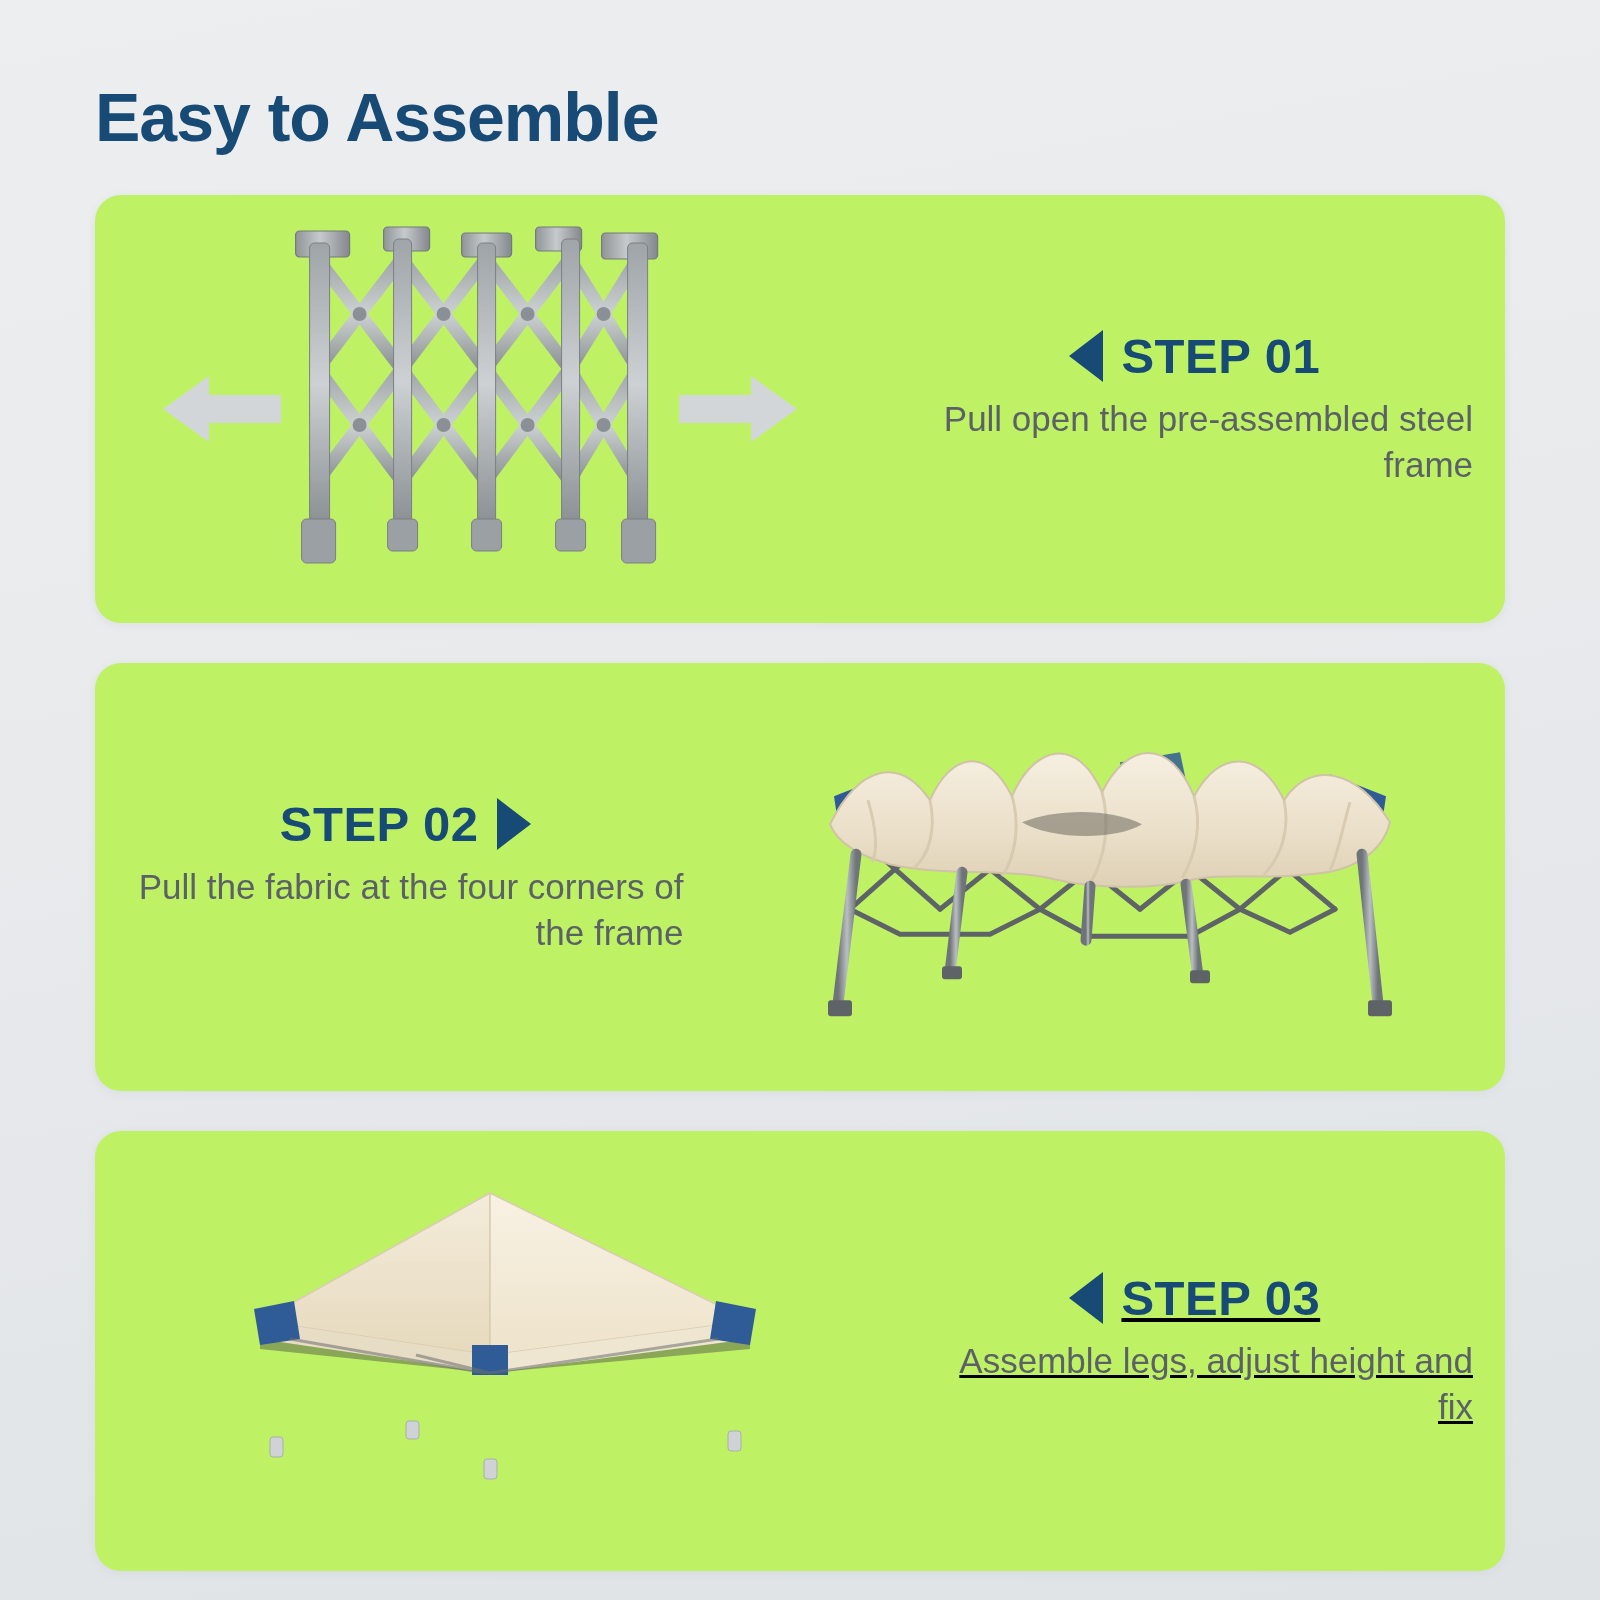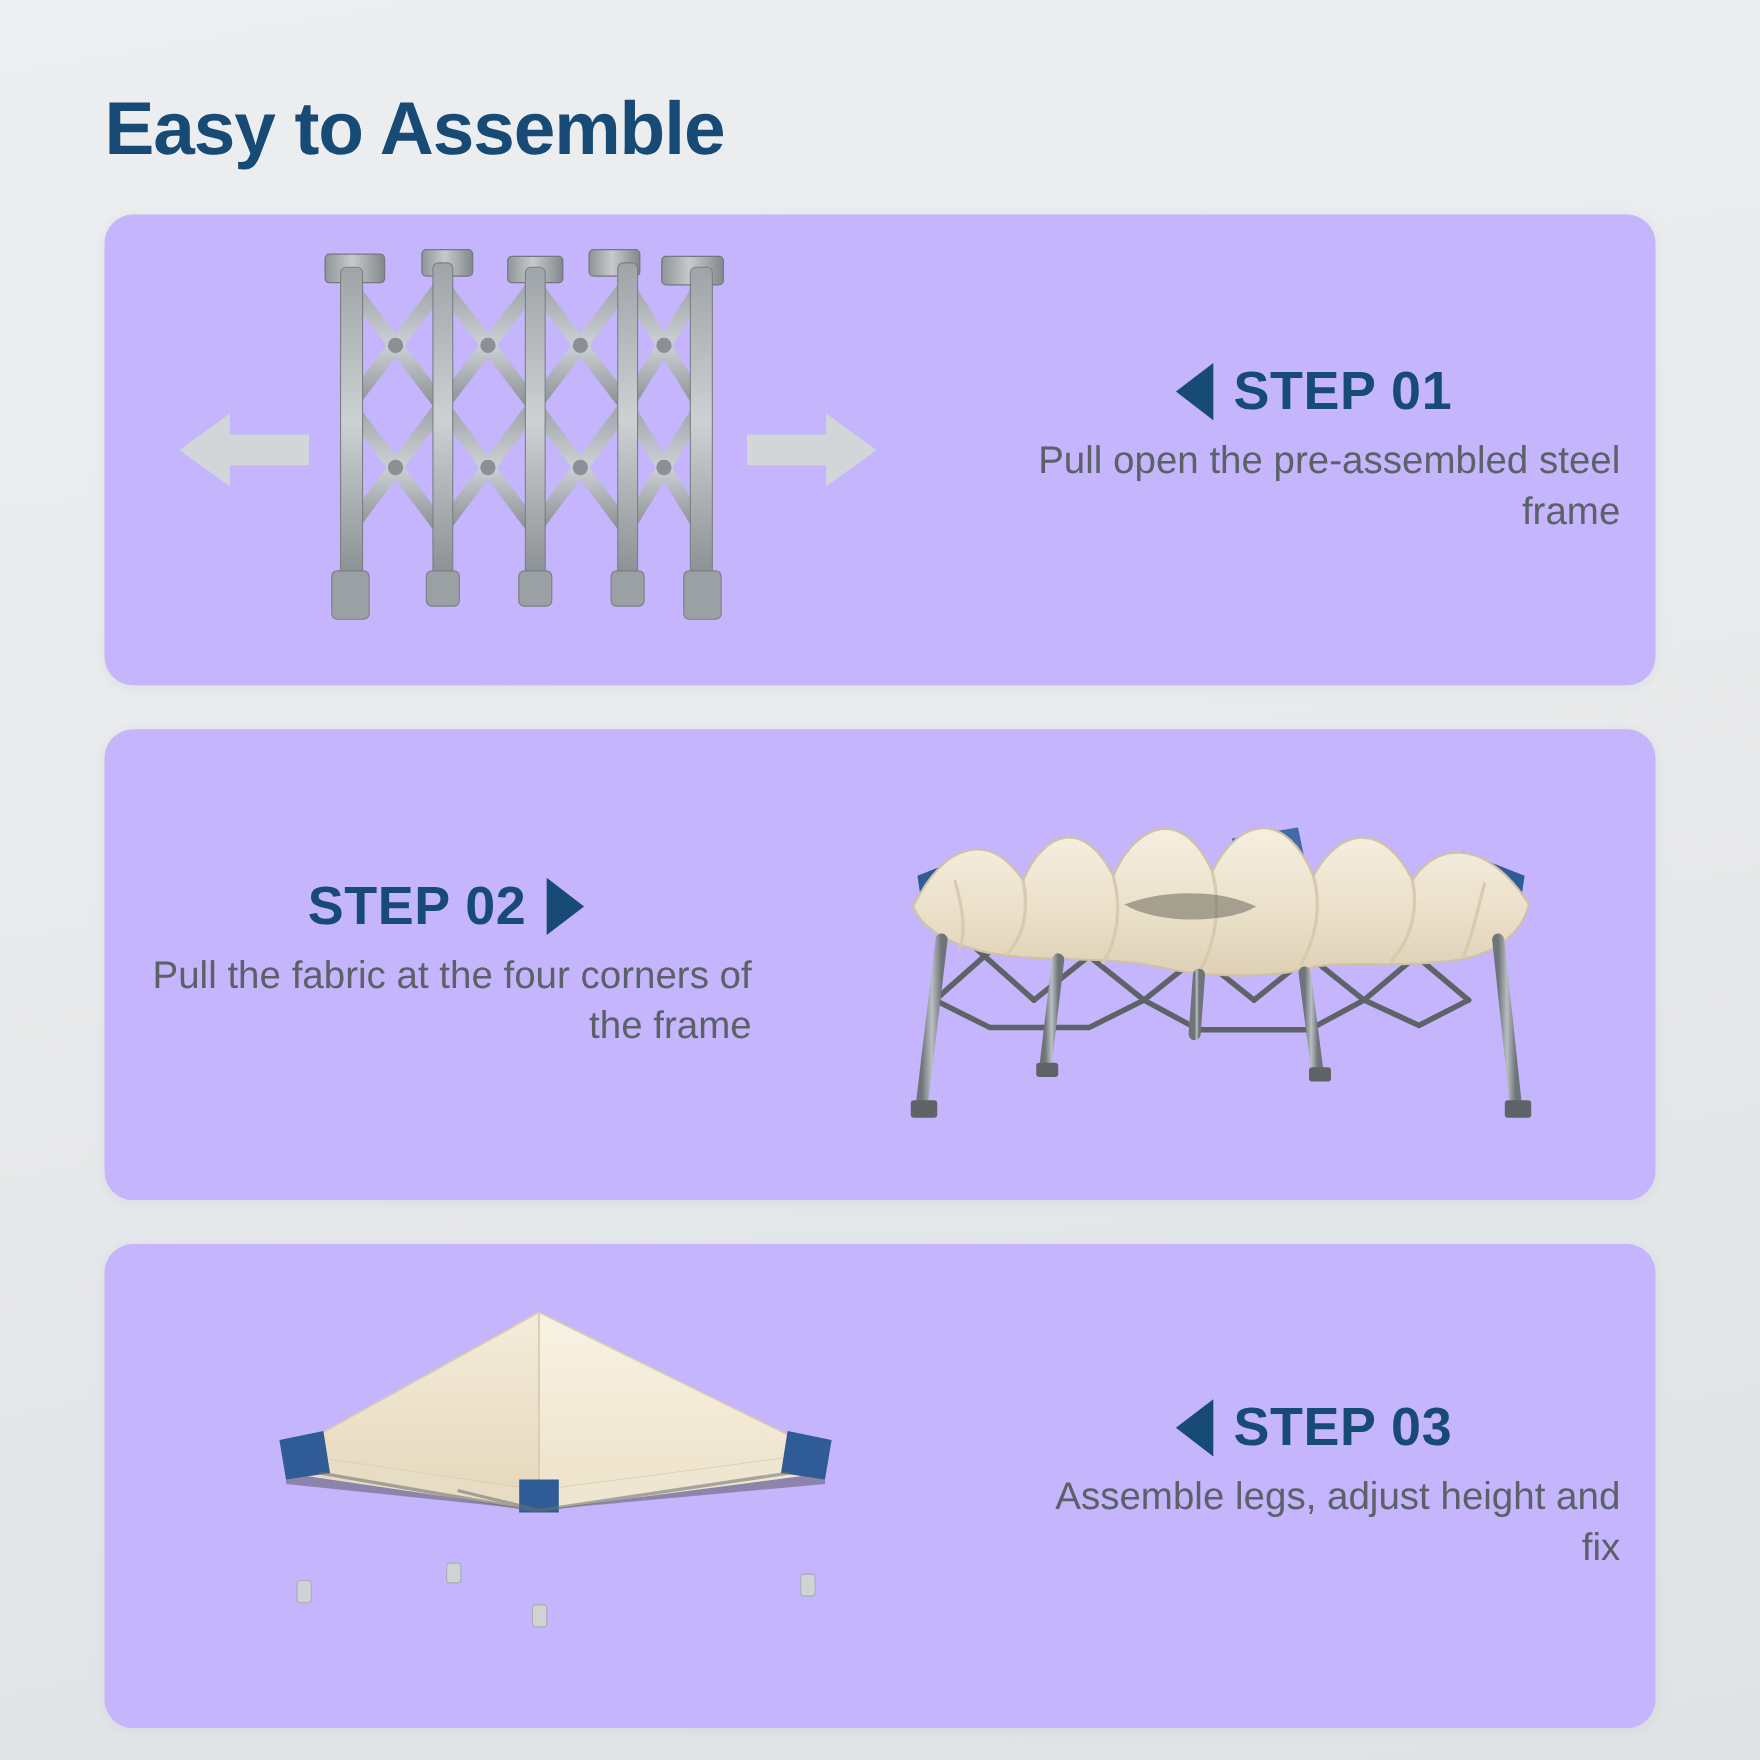--- a/index.html
+++ b/index.html
@@ -22,32 +22,32 @@
   }
   .headline {
     font-size: 68px;
     font-weight: bold;
     color: #174a75;
     letter-spacing: -1px;
     line-height: 1.05;
     margin: 0 0 42px 0;
   }
   .card {
-    background: #c4b5fd;
+    background: #bef264;
     border-radius: 26px;
     box-shadow: 0 2px 10px rgba(130,140,150,0.10);
     display: flex;
     align-items: center;
     box-sizing: border-box;
     overflow: hidden;
   }
   .card + .card { margin-top: 40px; }
   .card-1 { height: 428px; }
   .card-2 { height: 428px; }
-  .card-3 { height: 440px; }
+  .card-3 { height: 440px; text-decoration: underline; }
 
   .pane-art {
     flex: 0 0 56%;
     height: 100%;
     position: relative;
   }
   .pane-text {
     flex: 1 1 auto;
     height: 100%;
     display: flex;

